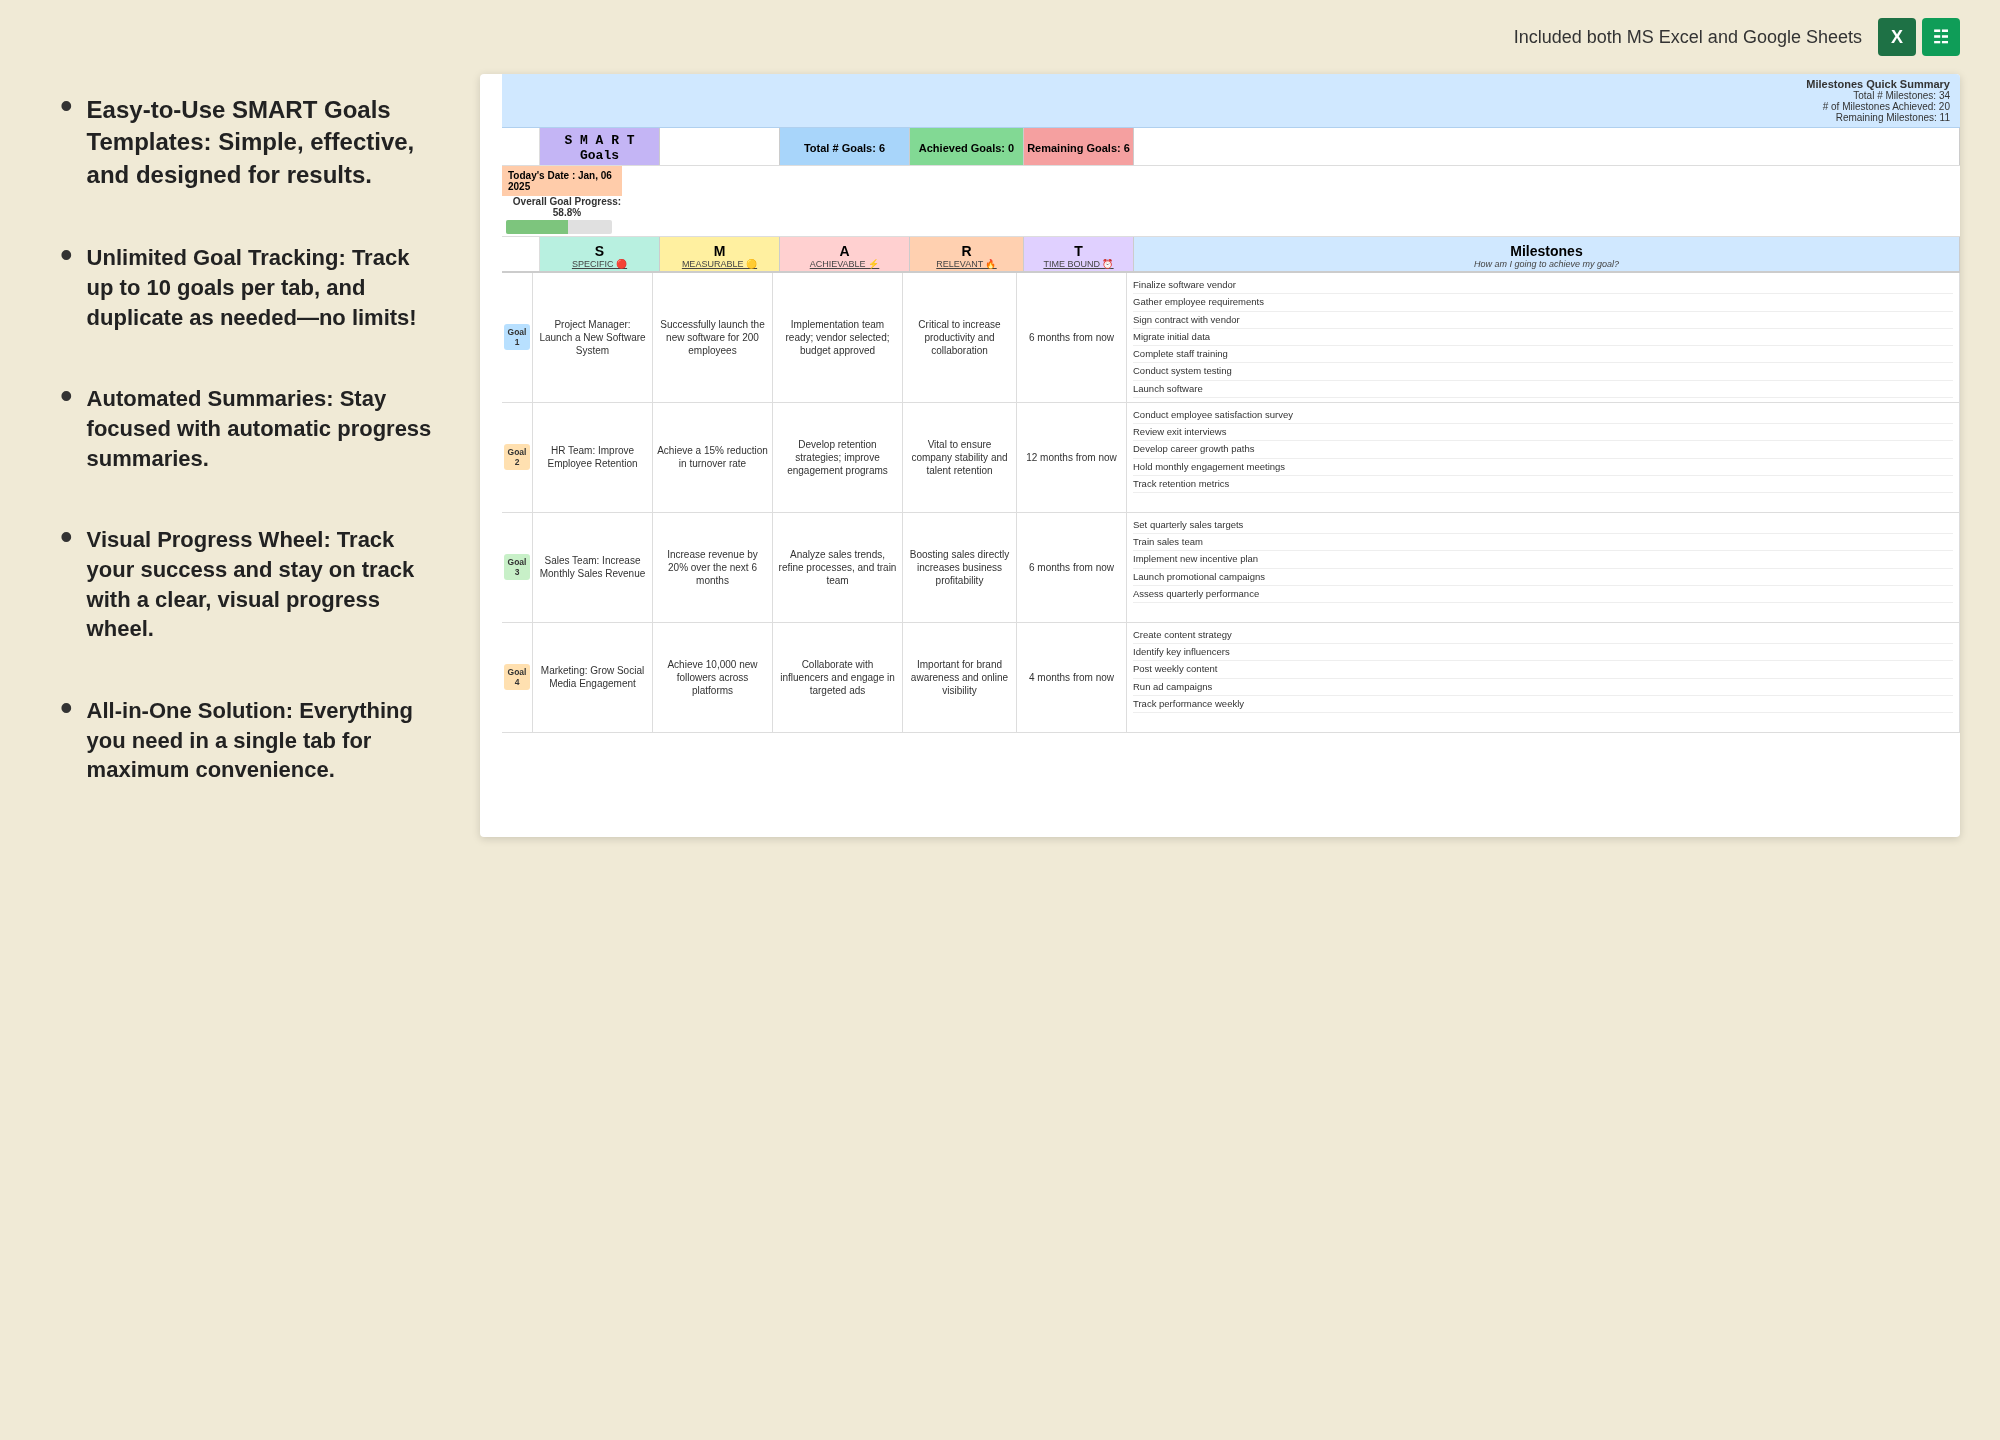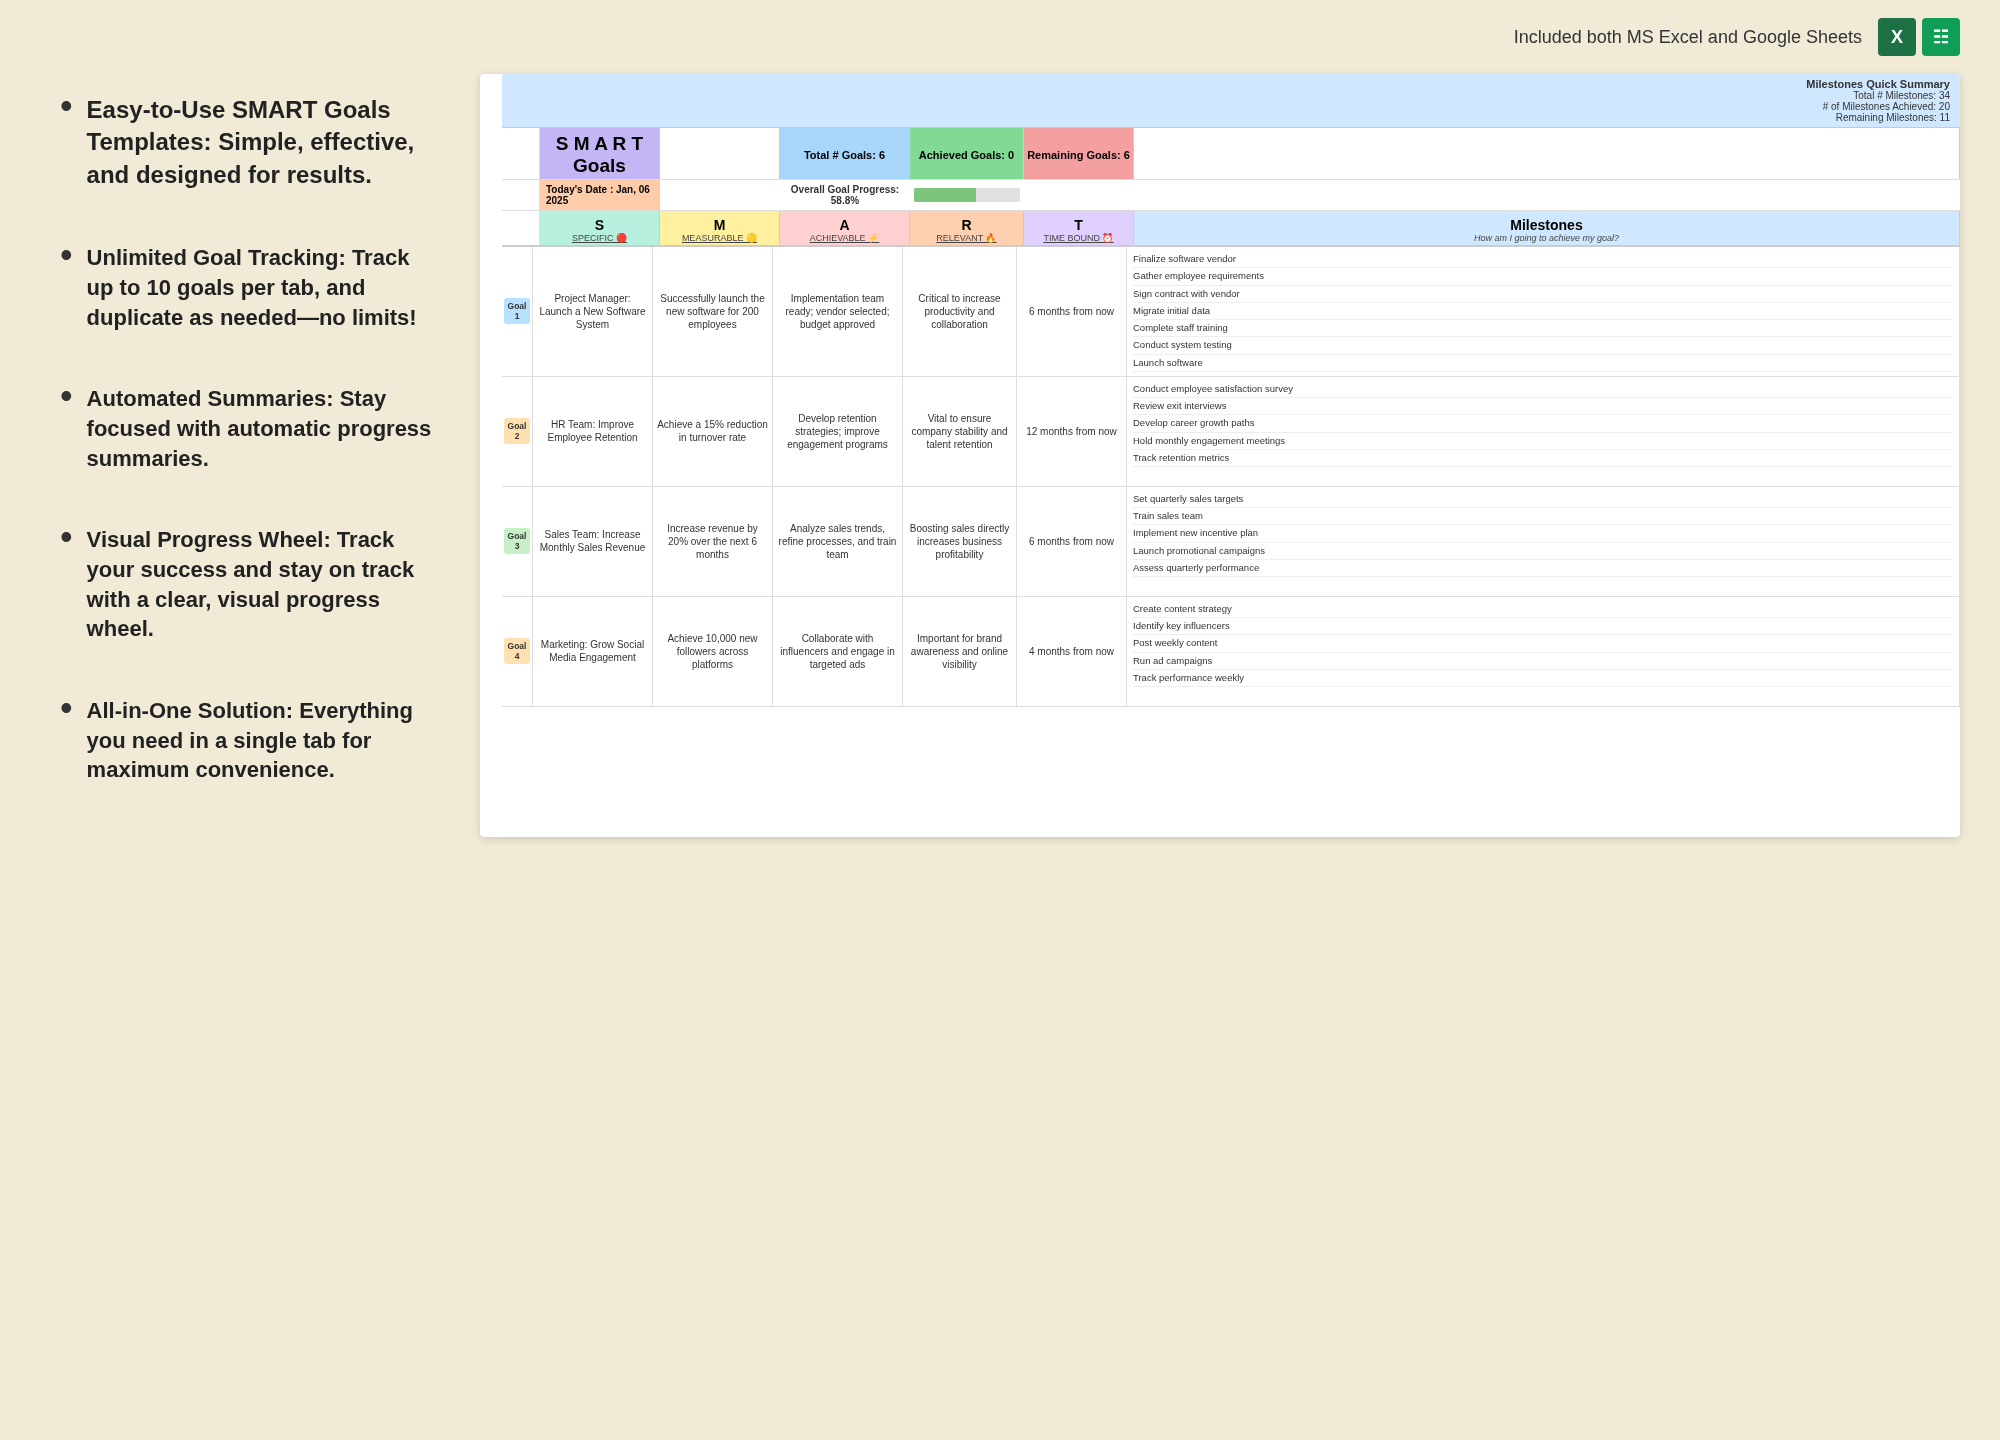--- a/index.html
+++ b/index.html
@@ -119,20 +119,21 @@
       font-size: 11px;
       padding: 6px 4px;
       display: flex; align-items: center; justify-content: center;
     }
 
     
     .date-row {
       display: flex;
       border-bottom: 1px solid #ddd;
       background: white;
+      flex-direction: column;
     }
     .date-cell {
       background: #ffccaa;
       font-size: 10px;
       font-weight: bold;
       padding: 4px 6px;
       display: flex; align-items: center; justify-content: center;
     }
     .progress-label {
       font-size: 10px;
@@ -295,21 +296,21 @@
       <div style="text-align:right; font-size:10px; color:#333;">
         <div style="font-weight:bold; font-size:11px;">Milestones Quick Summary</div>
         <div>Total # Milestones: 34</div>
         <div># of Milestones Achieved: 20</div>
         <div>Remaining Milestones: 11</div>
       </div>
     </div>
 
     <div class="hdr-row-1" style="align-items:stretch;">
       <div class="hdr-spacer"></div>
-      <div class="w-s col-hdr-cell hdr-smart-title" style="font-size:19px;">S M A R T Goals</div>
+      <div class="w-s col-hdr-cell hdr-smart-title" style="font-size:13px;font-family:Liberation Mono, monospace;">S M A R T Goals</div>
       <div class="w-m col-hdr-cell" style="background:white;"></div>
       <div class="w-a col-hdr-cell hdr-goals-cell">Total # Goals: 6</div>
       <div class="w-r col-hdr-cell hdr-achieved-cell">Achieved Goals: 0</div>
       <div class="w-t col-hdr-cell hdr-remaining-cell">Remaining Goals: 6</div>
       <div class="w-ms col-hdr-cell" style="background:white;"></div>
     </div>
 
     <div class="date-row" style="align-items:stretch; min-height:28px;">
       <div class="hdr-spacer"></div>
       <div class="w-s date-cell">Today's Date : Jan, 06 2025</div>

